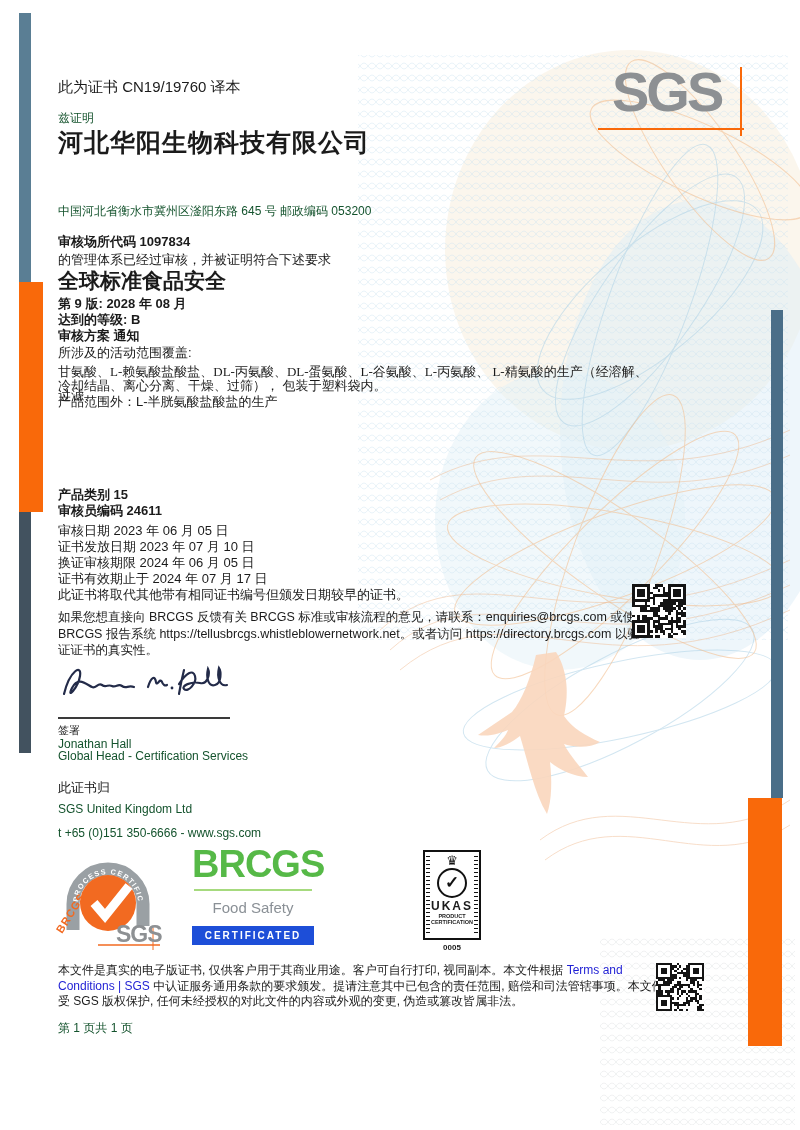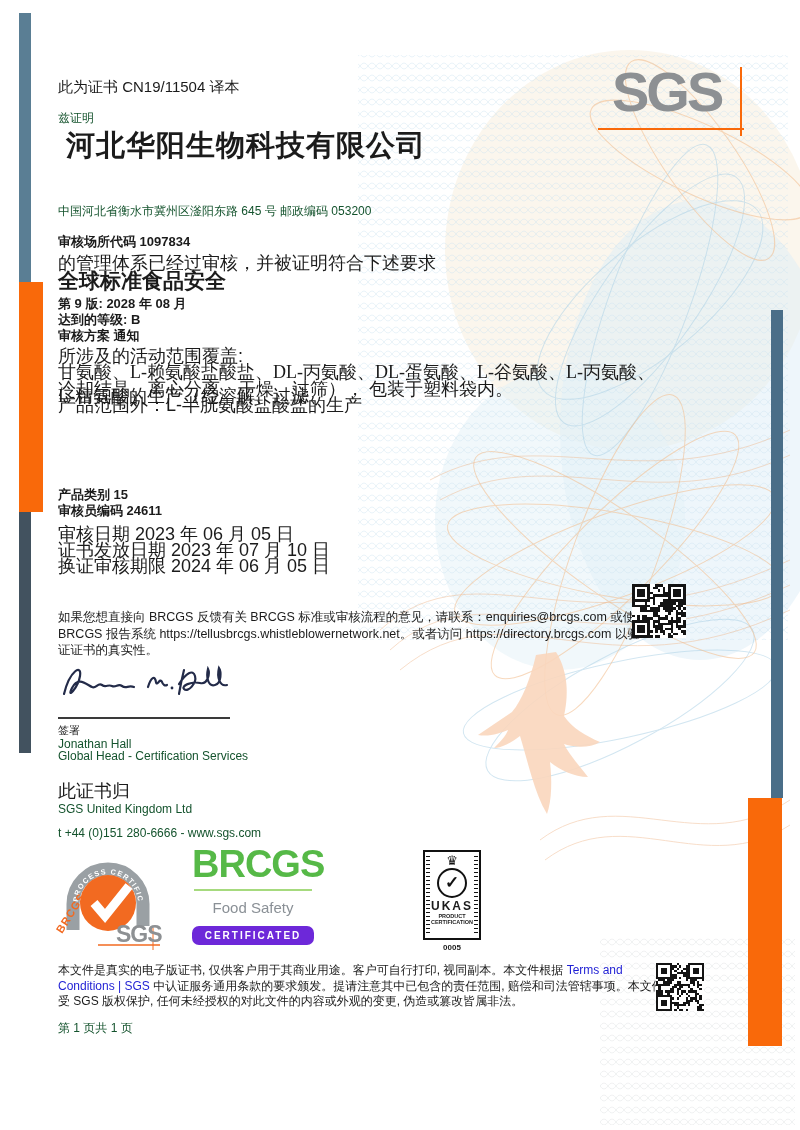--- a/index.html
+++ b/index.html
@@ -3,41 +3,41 @@
 <meta charset="utf-8">
 <style>
   html,body{margin:0;padding:0;background:#9a9a9a;}
   .page{position:relative;width:800px;height:1130px;margin:0 auto;background:#ffffff;
         overflow:hidden;font-family:"Liberation Sans",sans-serif;color:#1b1b1b;}
   .bg{position:absolute;left:0;top:0;z-index:0;}
   .bar{position:absolute;z-index:1;}
   .txt{position:absolute;left:58px;z-index:2;white-space:pre;}
   .t-note{font-size:15px;}
   .t-xs{font-size:12px;color:#14532d;}
-  .t-company{font-size:29px;font-weight:700;letter-spacing:1px;font-family:"Liberation Serif",serif;margin-left:8px;}
-  .t-body{font-size:18px;}
+  .t-company{font-size:25px;font-weight:700;letter-spacing:1px;font-family:"Liberation Serif",serif;}
+  .t-body{font-size:13px;}
   .t-bold{font-size:13px;font-weight:700;}
   .t-standard{font-size:21px;font-weight:700;font-family:"Liberation Serif",serif;}
   .t-wrap{white-space:normal;line-height:24px;font-family:Liberation Serif, serif;}
   .sgs-word{position:absolute;left:612px;top:64px;font-size:56px;font-weight:800;
             color:#8d9093;letter-spacing:-3px;z-index:2;line-height:1;}
   .sgs-hline{position:absolute;left:598px;top:128px;width:146px;height:2px;background:#f9690a;z-index:2;}
   .sgs-vline{position:absolute;left:740px;top:67px;width:2px;height:69px;background:#f9690a;z-index:2;}
   .sig-block{position:absolute;left:56px;top:660px;z-index:2;}
   .sig-line{position:absolute;left:58px;top:717px;width:172px;height:2px;background:#3a3a3a;z-index:2;}
   .qr{position:absolute;display:grid;grid-template-columns:repeat(21,1fr);grid-template-rows:repeat(21,1fr);
       background:#fff;z-index:2;}
   .qr i{display:block;}
   .qr i.on{background:#141414;}
   .brcgs-logo{position:absolute;left:192px;top:845px;width:122px;z-index:2;text-align:center;}
   .brcgs-word{font-size:38px;font-weight:800;color:#56b947;letter-spacing:-1px;line-height:1;}
   .brcgs-rule{width:118px;height:2px;background:#a6da7e;margin:6px auto 0;}
   .brcgs-sub{font-size:15px;color:#8a9096;margin-top:8px;}
-  .brcgs-badge{margin-top:10px;background:#6d28d9;color:#fff;font-size:10px;font-weight:700;
-               letter-spacing:2px;padding:4px 0;border-radius:7px;}
+  .brcgs-badge{margin-top:10px;background:#1d4ed8;color:#fff;font-size:10px;font-weight:700;
+               letter-spacing:2px;padding:4px 0;}
   .ukas{position:absolute;left:423px;top:850px;width:58px;z-index:2;text-align:center;}
   .ukas-box{position:relative;border:2px solid #111;height:84px;padding-top:2px;background:#fff;}
   .ukas-ticks{position:absolute;top:4px;bottom:4px;width:4px;
       background:repeating-linear-gradient(to bottom,#111 0 1px,transparent 1px 4px);}
   .ukas-ticks.l{left:1px;} .ukas-ticks.r{right:1px;}
   .ukas-crown{font-size:13px;line-height:13px;color:#111;}
   .ukas-check{width:26px;height:26px;border:2.5px solid #111;border-radius:50%;margin:1px auto 0;
       font-size:17px;font-weight:700;line-height:25px;color:#111;}
   .ukas-name{font-size:12px;font-weight:700;letter-spacing:2px;margin-top:1px;text-align:center;}
   .ukas-l1{font-size:5.5px;font-weight:700;}
@@ -107,41 +107,43 @@
   <div class="bar" style="left:19px;top:13px;width:12px;height:269px;background:#5a7e94;"></div>
   <div class="bar" style="left:19px;top:282px;width:24px;height:230px;background:#f9690a;"></div>
   <div class="bar" style="left:19px;top:512px;width:12px;height:241px;background:#42525f;"></div>
   <div class="bar" style="left:771px;top:310px;width:12px;height:488px;background:#4a6e88;"></div>
   <div class="bar" style="left:748px;top:798px;width:34px;height:248px;background:#f9690a;"></div>
 
   <div class="sgs-word">SGS</div>
   <div class="sgs-hline"></div>
   <div class="sgs-vline"></div>
 
-  <div class="txt t-note" style="top:78px;">此为证书 CN19/11504 译本</div>
+  <div class="txt t-note" style="top:78px;">此为证书 CN19/19760 译本</div>
   <div class="txt t-xs" style="top:110px;">兹证明</div>
   <div class="txt t-company" style="top:126px;">河北华阳生物科技有限公司</div>
   <div class="txt t-xs" style="top:203px;">中国河北省衡水市冀州区滏阳东路 645 号 邮政编码 053200</div>
 
   <div class="txt t-bold" style="top:233px;">审核场所代码 1097834</div>
   <div class="txt t-body" style="top:251px;">的管理体系已经过审核，并被证明符合下述要求</div>
   <div class="txt t-standard" style="top:267px;">全球标准食品安全</div>
   <div class="txt t-bold" style="top:295px;">第 9 版: 2028 年 08 月</div>
   <div class="txt t-bold" style="top:311px;text-align:right;">达到的等级: B</div>
   <div class="txt t-bold" style="top:327px;">审核方案 通知</div>
   <div class="txt t-body" style="top:344px;">所涉及的活动范围覆盖:</div>
   <div class="txt t-body t-wrap" style="top:360px;width:600px;">甘氨酸、L-赖氨酸盐酸盐、DL-丙氨酸、DL-蛋氨酸、L-谷氨酸、L-丙氨酸、 L-精氨酸的生产（经溶解、过滤、</div>
   <div class="txt t-body" style="top:377px;">冷却结晶、离心分离、干燥、过筛）， 包装于塑料袋内。</div>
   <div class="txt t-body" style="top:393px;">产品范围外：L-半胱氨酸盐酸盐的生产</div>
 
   <div class="txt t-bold" style="top:486px;">产品类别 15</div>
   <div class="txt t-bold" style="top:502px;">审核员编码 24611</div>
   <div class="txt t-body" style="top:522px;">审核日期 2023 年 06 月 05 日</div>
   <div class="txt t-body" style="top:538px;">证书发放日期 2023 年 07 月 10 日</div>
   <div class="txt t-body" style="top:554px;text-align:right;">换证审核期限 2024 年 06 月 05 日</div>
+  <div class="txt t-body" style="top:570px;">证书有效期止于 2024 年 07 月 17 日</div>
+  <div class="txt t-body" style="top:586px;">此证书将取代其他带有相同证书编号但颁发日期较早的证书。</div>
 
   <div class="fb">如果您想直接向 BRCGS 反馈有关 BRCGS 标准或审核流程的意见，请联系：enquiries@brcgs.com 或使用 BRCGS 报告系统 https://tellusbrcgs.whistleblowernetwork.net。或者访问 https://directory.brcgs.com 以验证证书的真实性。</div>
 
   <div class="qr" id="qr-large" style="left:632px;top:584px;width:54px;height:54px;">
       <i class="on"></i>
       <i class="on"></i>
       <i class="on"></i>
       <i class="on"></i>
       <i class="on"></i>
       <i class="on"></i>
@@ -592,21 +594,21 @@
       <circle cx="116" cy="28" r="1.4" fill="#232b49"></circle>
     </svg>
   </div>
   <div class="sig-line"></div>
   <div class="txt" style="top:723px;font-size:11px;">签署</div>
   <div class="txt t-xs" style="top:737px;">Jonathan Hall</div>
   <div class="txt t-xs" style="top:749px;">Global Head - Certification Services</div>
 
   <div class="txt t-body" style="top:779px;">此证书归</div>
   <div class="txt t-xs" style="top:802px;">SGS United Kingdom Ltd</div>
-  <div class="txt t-xs" style="top:826px;">t +44 (0)151 280-6666 - www.sgs.com</div>
+  <div class="txt t-xs" style="top:826px;">t +65 (0)151 350-6666 - www.sgs.com</div>
 
   <div class="seal">
     <svg width="114" height="114" viewBox="0 0 114 114">
       <defs>
         <path id="archTextPath" d="M 26 62 A 30 30 0 1 1 86 62"></path>
       </defs>
       <path d="M 21 88 L 21 62 A 35 35 0 1 1 91 62 L 91 84" stroke="#9aa0a4" stroke-width="13" fill="none"></path>
       <text font-size="7.3" fill="#ffffff" font-weight="bold" letter-spacing="1.2">
         <textPath href="#archTextPath" startOffset="2%">PROCESS CERTIFICATION</textPath>
       </text>

